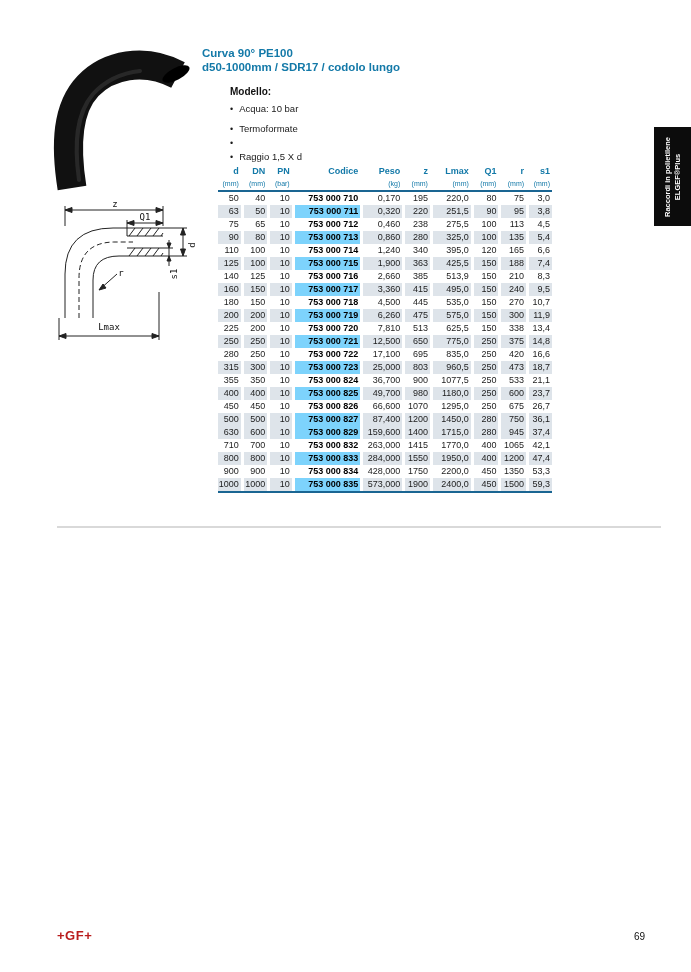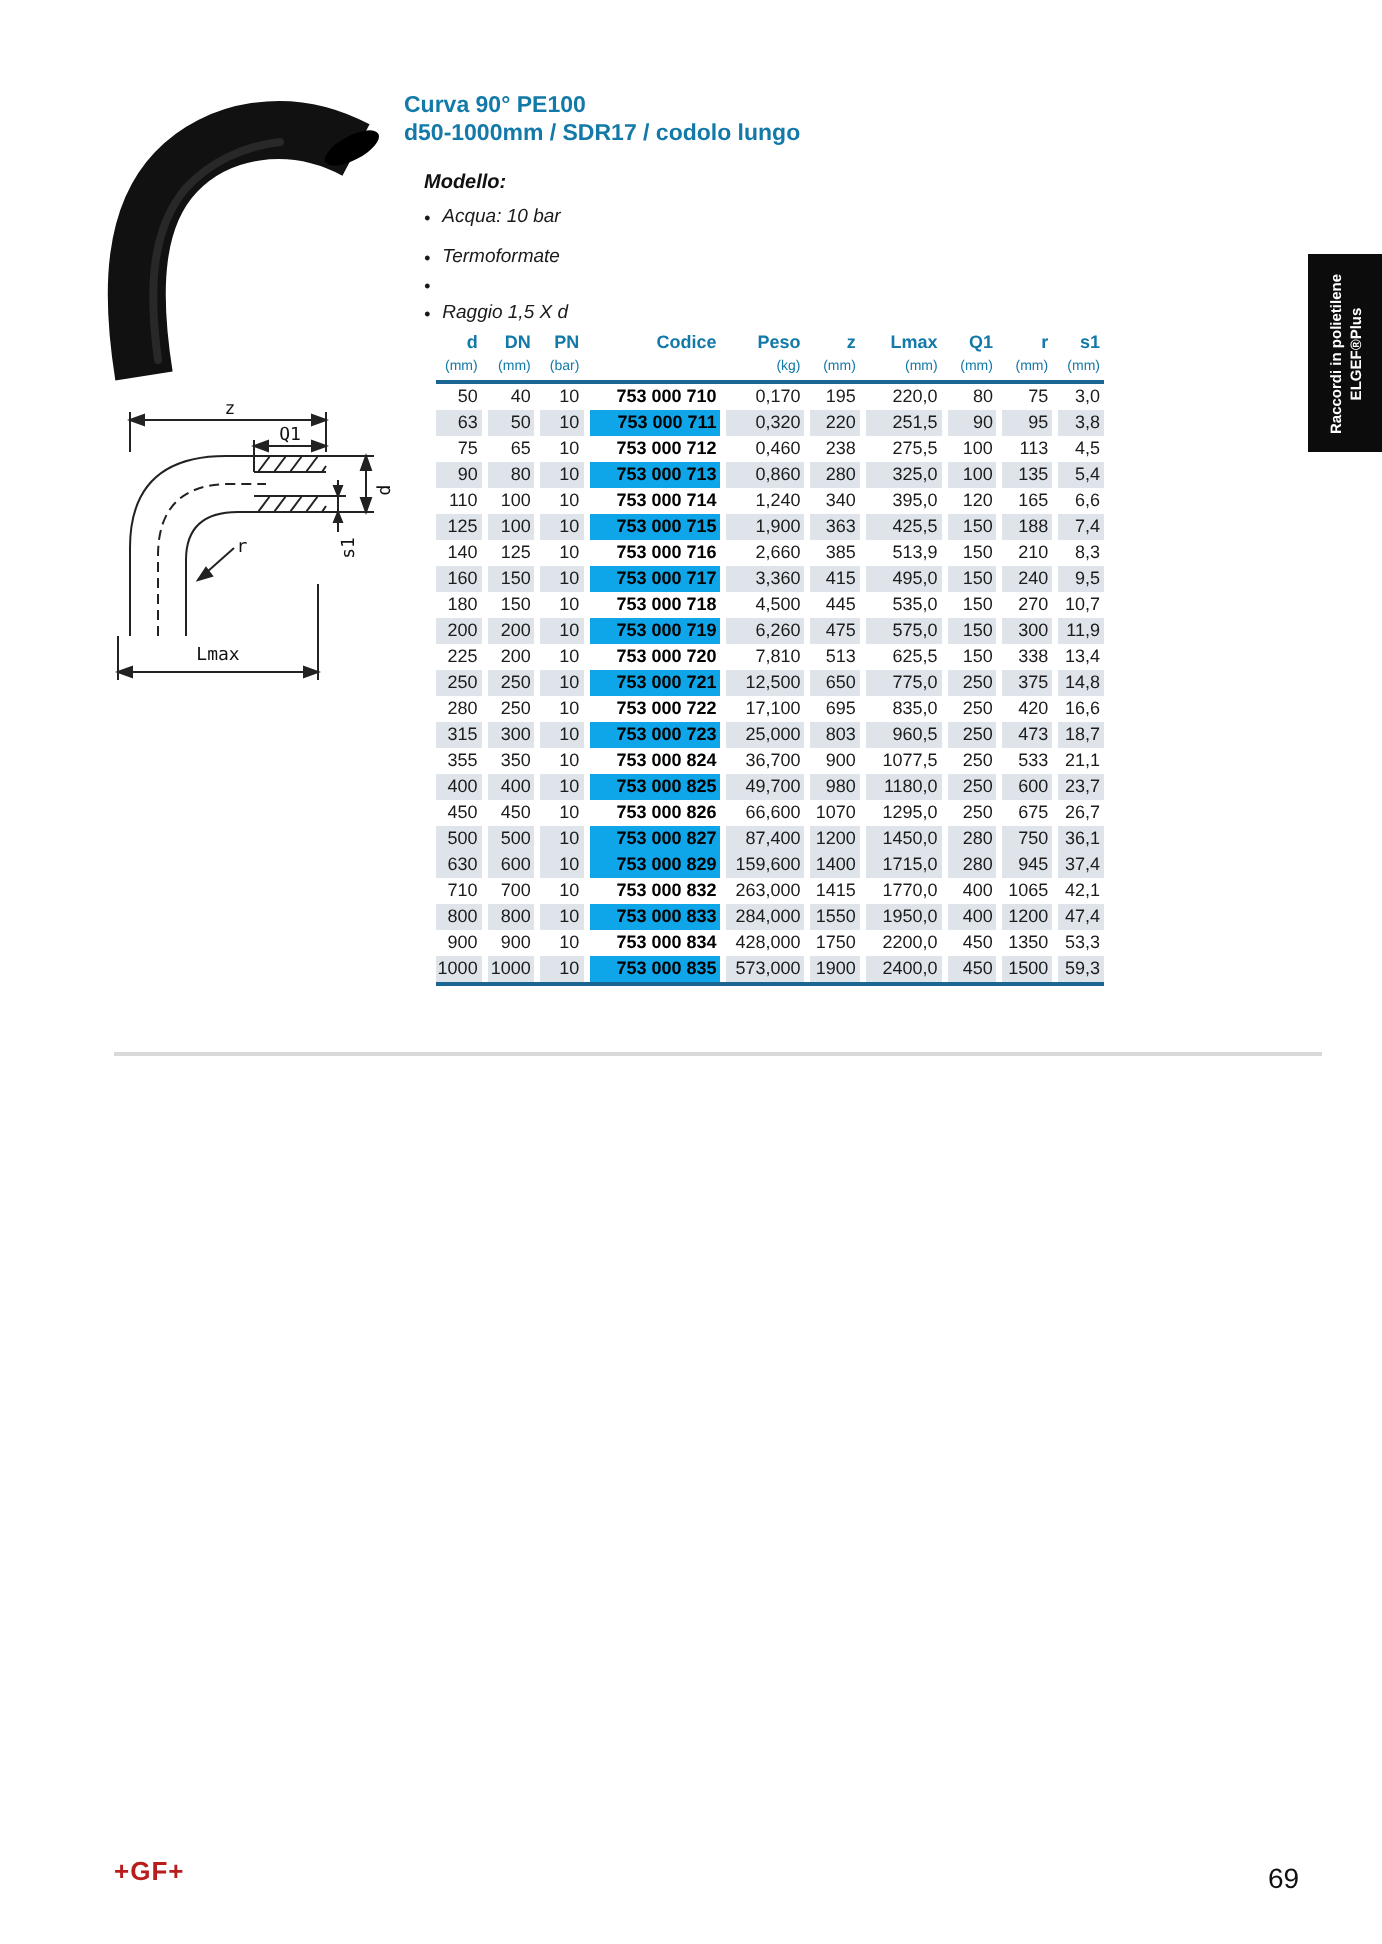--- a/index.html
+++ b/index.html
@@ -14,54 +14,54 @@
 
   
   .diagram{position:absolute;left:55px;top:196px;width:152px;height:152px;}
   .diagram text{font-family:"DejaVu Sans Mono", monospace;font-size:9px;fill:#111;}
 
   
   .title-block{position:absolute;left:202px;top:46px;}
   .title-line{font-size:11.5px;font-weight:bold;color:#1379a8;line-height:14px;}
 
   
-  .modello{position:absolute;left:212px;top:86px;width:360px;font-style:italic;}
+  .modello{position:absolute;left:230px;top:86px;width:360px;}
   .modello-heading{font-size:10px;font-weight:bold;color:#111;margin-bottom:6px;}
   .bullet-list{margin:0;padding:0;list-style:none;}
   .bullet-list li{font-size:9.5px;line-height:12px;margin:0 0 2px 0;display:flex;}
   .bullet-list li:first-child{margin-bottom:8px;}
   .bullet-list .dot{font-size:9px;margin-right:6px;line-height:12px;}
 
   
   .tablewrap{position:absolute;left:218px;top:163px;width:336px;}
   table{border-collapse:collapse;table-layout:fixed;width:334px;}
   th,td{padding:0 2px 0 0;text-align:right;vertical-align:middle;
         border-left:3px solid #ffffff;white-space:nowrap;overflow:visible;}
   th:first-child,td:first-child{border-left:none;}
   thead th.lbl{color:#1379a8;font-size:9px;font-weight:bold;height:15px;}
   thead th.unit{color:#1379a8;font-size:7px;font-weight:normal;height:12px;padding-bottom:2px;}
   tbody td{font-size:9px;height:13px;line-height:13px;color:#1c1c1c;}
   tbody td.codice{font-weight:bold;color:#000;text-align:right;}
   tr.striped td{background:#dee4ea;}
-  tr.striped td.codice{background:#0ea5e9;margin-left:20px;}
+  tr.striped td.codice{background:#7dd3fc;margin-left:20px;}
   td.rule,th.rule{height:2px;background:#1a6592;padding:0;border-left:none;line-height:2px;font-size:0;}
   .c0{width:22px}.c1{width:24px}.c2{width:22px}.c3{width:62px}.c4{width:38px}
   .c5{width:25px}.c6{width:37px}.c7{width:25px}.c8{width:25px}.c9{width:22px}
 
   
   .side-tab{position:absolute;right:0;top:127px;width:37px;height:99px;background:#0c0c0c;}
   .side-tab-inner{position:absolute;left:50%;top:50%;width:96px;
     transform:translate(-50%,-50%) rotate(-90deg);text-align:center;color:#fff;
     font-size:7.5px;font-weight:bold;line-height:1.3;white-space:nowrap;}
 
   
   .divider{position:absolute;left:57px;top:526px;width:604px;height:2px;background:#d9d9d9;}
   .footer-logo{position:absolute;left:57px;top:928px;font-size:13px;font-weight:bold;
     color:#b91c1c;letter-spacing:0.5px;}
-  .page-number{position:absolute;left:634px;top:931px;font-size:14px;color:#111;}
+  .page-number{position:absolute;left:634px;top:931px;font-size:10px;color:#111;}
 </style>
 </head>
 <body>
 
 <svg class="photo" viewBox="0 0 158 158" data-name="product-photo-elbow">
   <path d="M 24,146 C 17,102 19,66 40,44 C 60,23 96,15 130,33" fill="none" stroke="#111111" stroke-width="29" stroke-linecap="butt" data-name="elbow-body"></path>
   <path d="M 31,138 C 26,102 28,72 45,52 C 57,39 74,31 92,29" fill="none" stroke="#3d3d3d" stroke-width="4" stroke-linecap="round" opacity="0.55" data-name="elbow-highlight"></path>
   <ellipse cx="128" cy="32" rx="6" ry="15" transform="rotate(62 128 32)" fill="#000" data-name="elbow-end-face"></ellipse>
 </svg>
 

